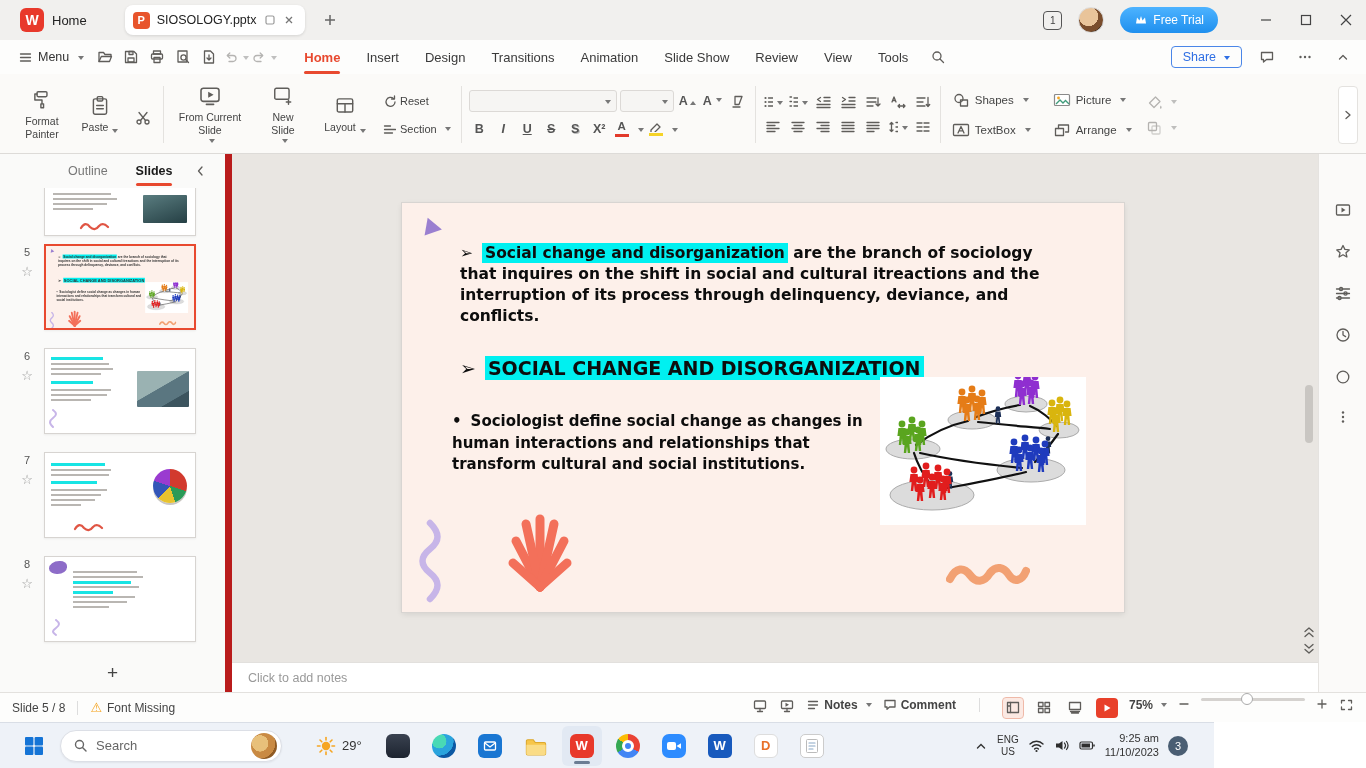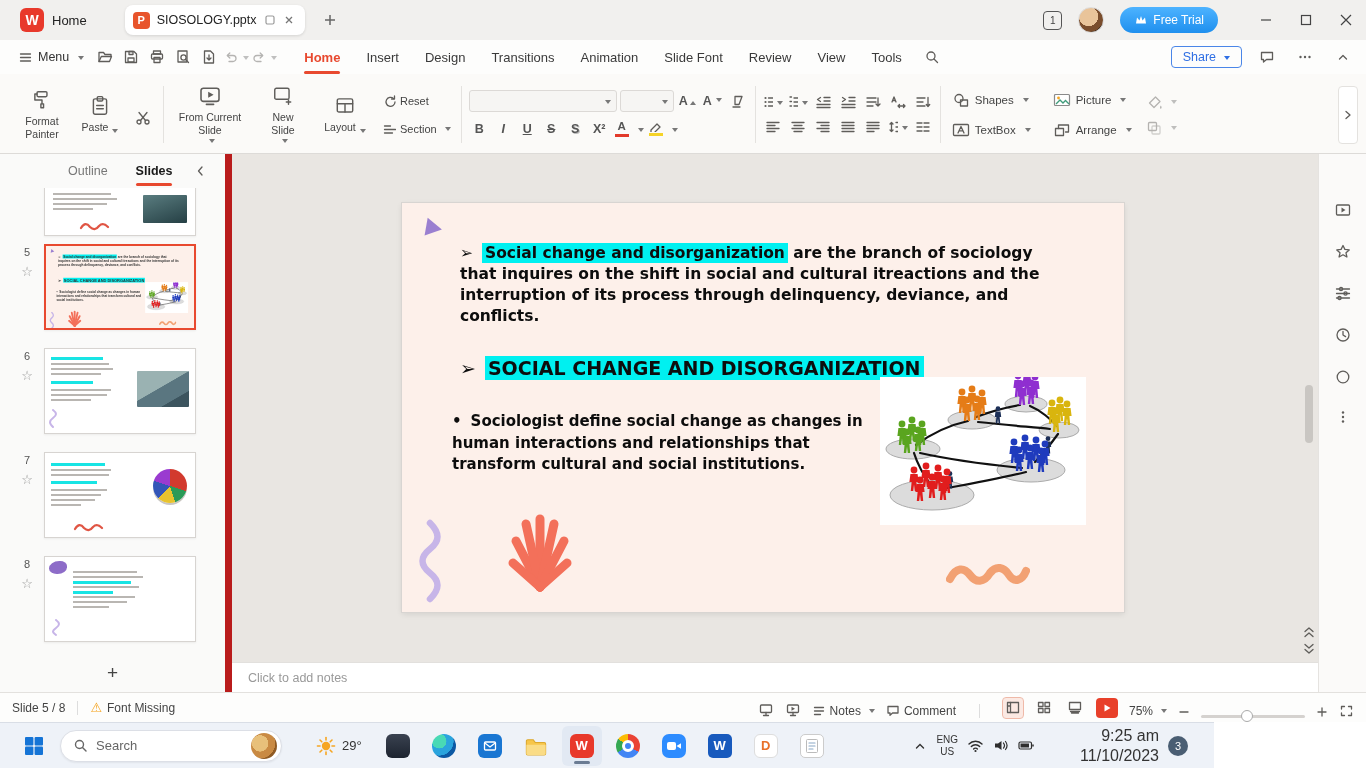--- a/index.html
+++ b/index.html
@@ -110,21 +110,21 @@
 
   #notesbar {height:30px;background:#fff;border-top:1px solid #e2e0dd;display:flex;align-items:center;padding-left:16px;color:#999;font-size:12.5px;}
 
   #rightbar {width:48px;background:#fbfaf9;border-left:1px solid #e5e3e0;display:flex;flex-direction:column;align-items:center;padding-top:48px;gap:24px;}
 
   
   #statusbar {position:absolute;left:0;top:692px;width:1366px;height:30px;background:#fdfdfc;border-top:1px solid #e3e1de;display:flex;align-items:center;padding:0 12px;font-size:12px;color:#444;}
   .sb-sep {width:1px;height:14px;background:#ddd;margin:0 12px;}
   .sb-warn {display:flex;align-items:center;gap:5px;}
   .warn-ic {color:#f5a31d;font-size:13px;}
-  .sb-right {margin-left:auto;display:flex;align-items:flex-end;gap:11px;}
+  .sb-right {margin-left:auto;display:flex;align-items:flex-start;gap:11px;font-weight:bold;}
   .sb-it {display:flex;align-items:center;gap:4px;}
   .viewbtn {width:20px;height:20px;display:flex;align-items:center;justify-content:center;border-radius:3px;}
   .viewbtn.active {background:#fbe9e3;outline:1px solid #efb9a8;}
   .playbtn {width:22px;height:20px;border-radius:4px;background:#e8402a;display:flex;align-items:center;justify-content:center;}
   .ztrack {width:104px;height:3px;background:#d5d2cf;border-radius:2px;position:relative;}
   .zknob {position:absolute;left:38%;top:-5px;width:12px;height:12px;border-radius:50%;background:#fff;border:1px solid #aaa;}
 
   
   #taskbar {position:absolute;left:0;top:722px;width:1214px;height:46px;background:#eef2f8;border-top:1px solid #d9dee6;display:flex;align-items:center;}
   .tk-start {width:40px;height:40px;margin-left:14px;display:flex;align-items:center;justify-content:center;border-radius:6px;}
@@ -140,21 +140,21 @@
   .mail-ic {width:24px;height:24px;border-radius:6px;background:#1976d2;display:flex;align-items:center;justify-content:center;}
   .wps-ic {width:24px;height:24px;border-radius:6px;background:#e8392b;color:#fff;font-weight:bold;font-size:13px;display:flex;align-items:center;justify-content:center;}
   .chrome-ic {width:24px;height:24px;border-radius:50%;background:conic-gradient(#ea4335 0 33%,#4285f4 33% 66%,#34a853 66% 85%,#fbbc05 85% 100%);position:relative;}
   .chrome-ic i {position:absolute;inset:6px;background:#4285f4;border:3px solid #fff;border-radius:50%;}
   .zoom-ic {width:24px;height:24px;border-radius:7px;background:#2d8cff;display:flex;align-items:center;justify-content:center;}
   .word-ic {width:24px;height:24px;border-radius:5px;background:#185abd;color:#fff;font-weight:bold;font-size:13px;display:flex;align-items:center;justify-content:center;}
   .d-ic {width:24px;height:24px;border-radius:6px;background:#fff;border:1px solid #ddd;color:#e8702a;font-weight:bold;font-size:13px;display:flex;align-items:center;justify-content:center;}
   .note-ic {width:24px;height:24px;border-radius:5px;background:#fff;border:1px solid #ccc;display:flex;align-items:center;justify-content:center;}
   .tk-tray {margin-left:auto;display:flex;align-items:center;gap:9px;padding-right:26px;}
   .tk-lang {display:flex;flex-direction:column;align-items:center;font-size:10px;color:#333;line-height:1.2;}
-  .tk-clock {display:flex;flex-direction:column;align-items:flex-end;font-size:16px;color:#333;line-height:1.25;margin-left:36px;}
+  .tk-clock {display:flex;flex-direction:column;align-items:flex-end;font-size:11px;color:#333;line-height:1.25;}
   .tk-badge {width:20px;height:20px;border-radius:50%;background:#4a5e73;color:#fff;font-size:11px;display:flex;align-items:center;justify-content:center;}
 
   
   .t-img {position:absolute;border-radius:1px;}
   .blob {position:absolute;left:4px;top:4px;width:18px;height:13px;background:#8d6cc8;border-radius:60% 40% 55% 45%;}
   .pie {position:absolute;right:8px;top:16px;width:34px;height:34px;border-radius:50%;background:conic-gradient(#d23a2e 0 30%,#2a9a57 30% 45%,#e8c32e 45% 62%,#3356b8 62% 80%,#9a3bd0 80% 100%);box-shadow:0 2px 0 #c9c6c2;}
 </style>
 </head>
 <body>
 
@@ -262,21 +262,21 @@
         <path class="s" d="M9.2,4 L11.7,6.5 L9.2,9"></path>
       </svg>
       <span class="caret"></span>
   </div>
   <div class="mtabs">
     <span class="mtab active">Home</span>
     <span class="mtab">Insert</span>
     <span class="mtab">Design</span>
     <span class="mtab">Transitions</span>
     <span class="mtab">Animation</span>
-    <span class="mtab">Slide Font</span>
+    <span class="mtab">Slide Show</span>
     <span class="mtab">Review</span>
     <span class="mtab">View</span>
     <span class="mtab">Tools</span>
   </div>
   <div class="qi" style="margin-left:18px">
       <svg width="16" height="16">
         <circle class="s" cx="7" cy="7" r="4"></circle>
         <path class="s" d="M10,10 L13.5,13.5"></path>
       </svg>
     </div>

